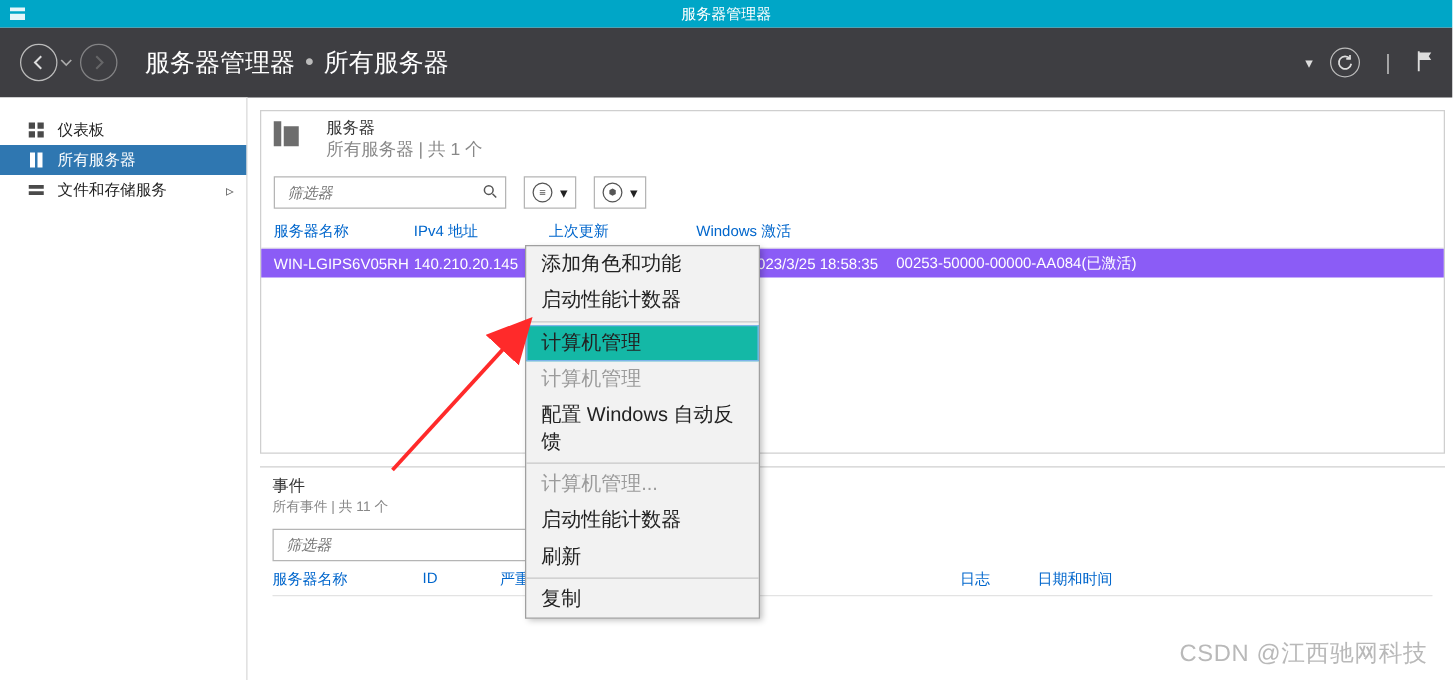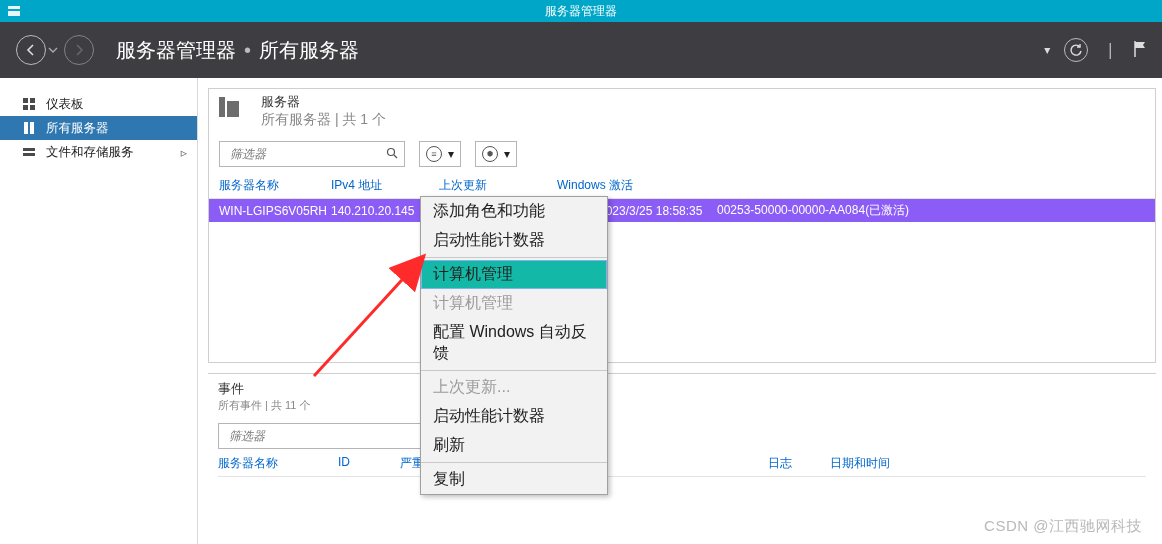--- a/index.html
+++ b/index.html
@@ -286,21 +286,21 @@
     left: -4px;
     z-index: 60;
     pointer-events: none;
   }
 
   .watermark {
     position: absolute;
     right: 20px;
     bottom: 8px;
     color: #b9b9b9;
-    font-size: 15px;
+    font-size: 19px;
     letter-spacing: .5px;
     z-index: 70;
     pointer-events: none;
   }
 </style>
 </head>
 <body>
 
 <div class="title-bar">
   <span class="win-icon">
@@ -458,21 +458,21 @@
     </div>
 
     <div class="ctx-menu">
       <div class="ctx-item">添加角色和功能</div>
       <div class="ctx-item">启动性能计数器</div>
       <div class="ctx-sep"></div>
       <div class="ctx-item highlight">计算机管理</div>
       <div class="ctx-item disabled">计算机管理</div>
       <div class="ctx-item">配置 Windows 自动反馈</div>
       <div class="ctx-sep"></div>
-      <div class="ctx-item disabled">上次更新...</div>
+      <div class="ctx-item disabled">计算机管理...</div>
       <div class="ctx-item">启动性能计数器</div>
       <div class="ctx-item">刷新</div>
       <div class="ctx-sep"></div>
       <div class="ctx-item">复制</div>
     </div>
 
     <svg class="arrow-svg" width="260" height="160" viewBox="0 0 260 160">
       <defs>
         <marker id="ah" markerWidth="12" markerHeight="12" refX="10" refY="6" orient="auto">
           <path d="M0 0 L12 6 L0 12 Z" fill="#ff2a2a"></path>

